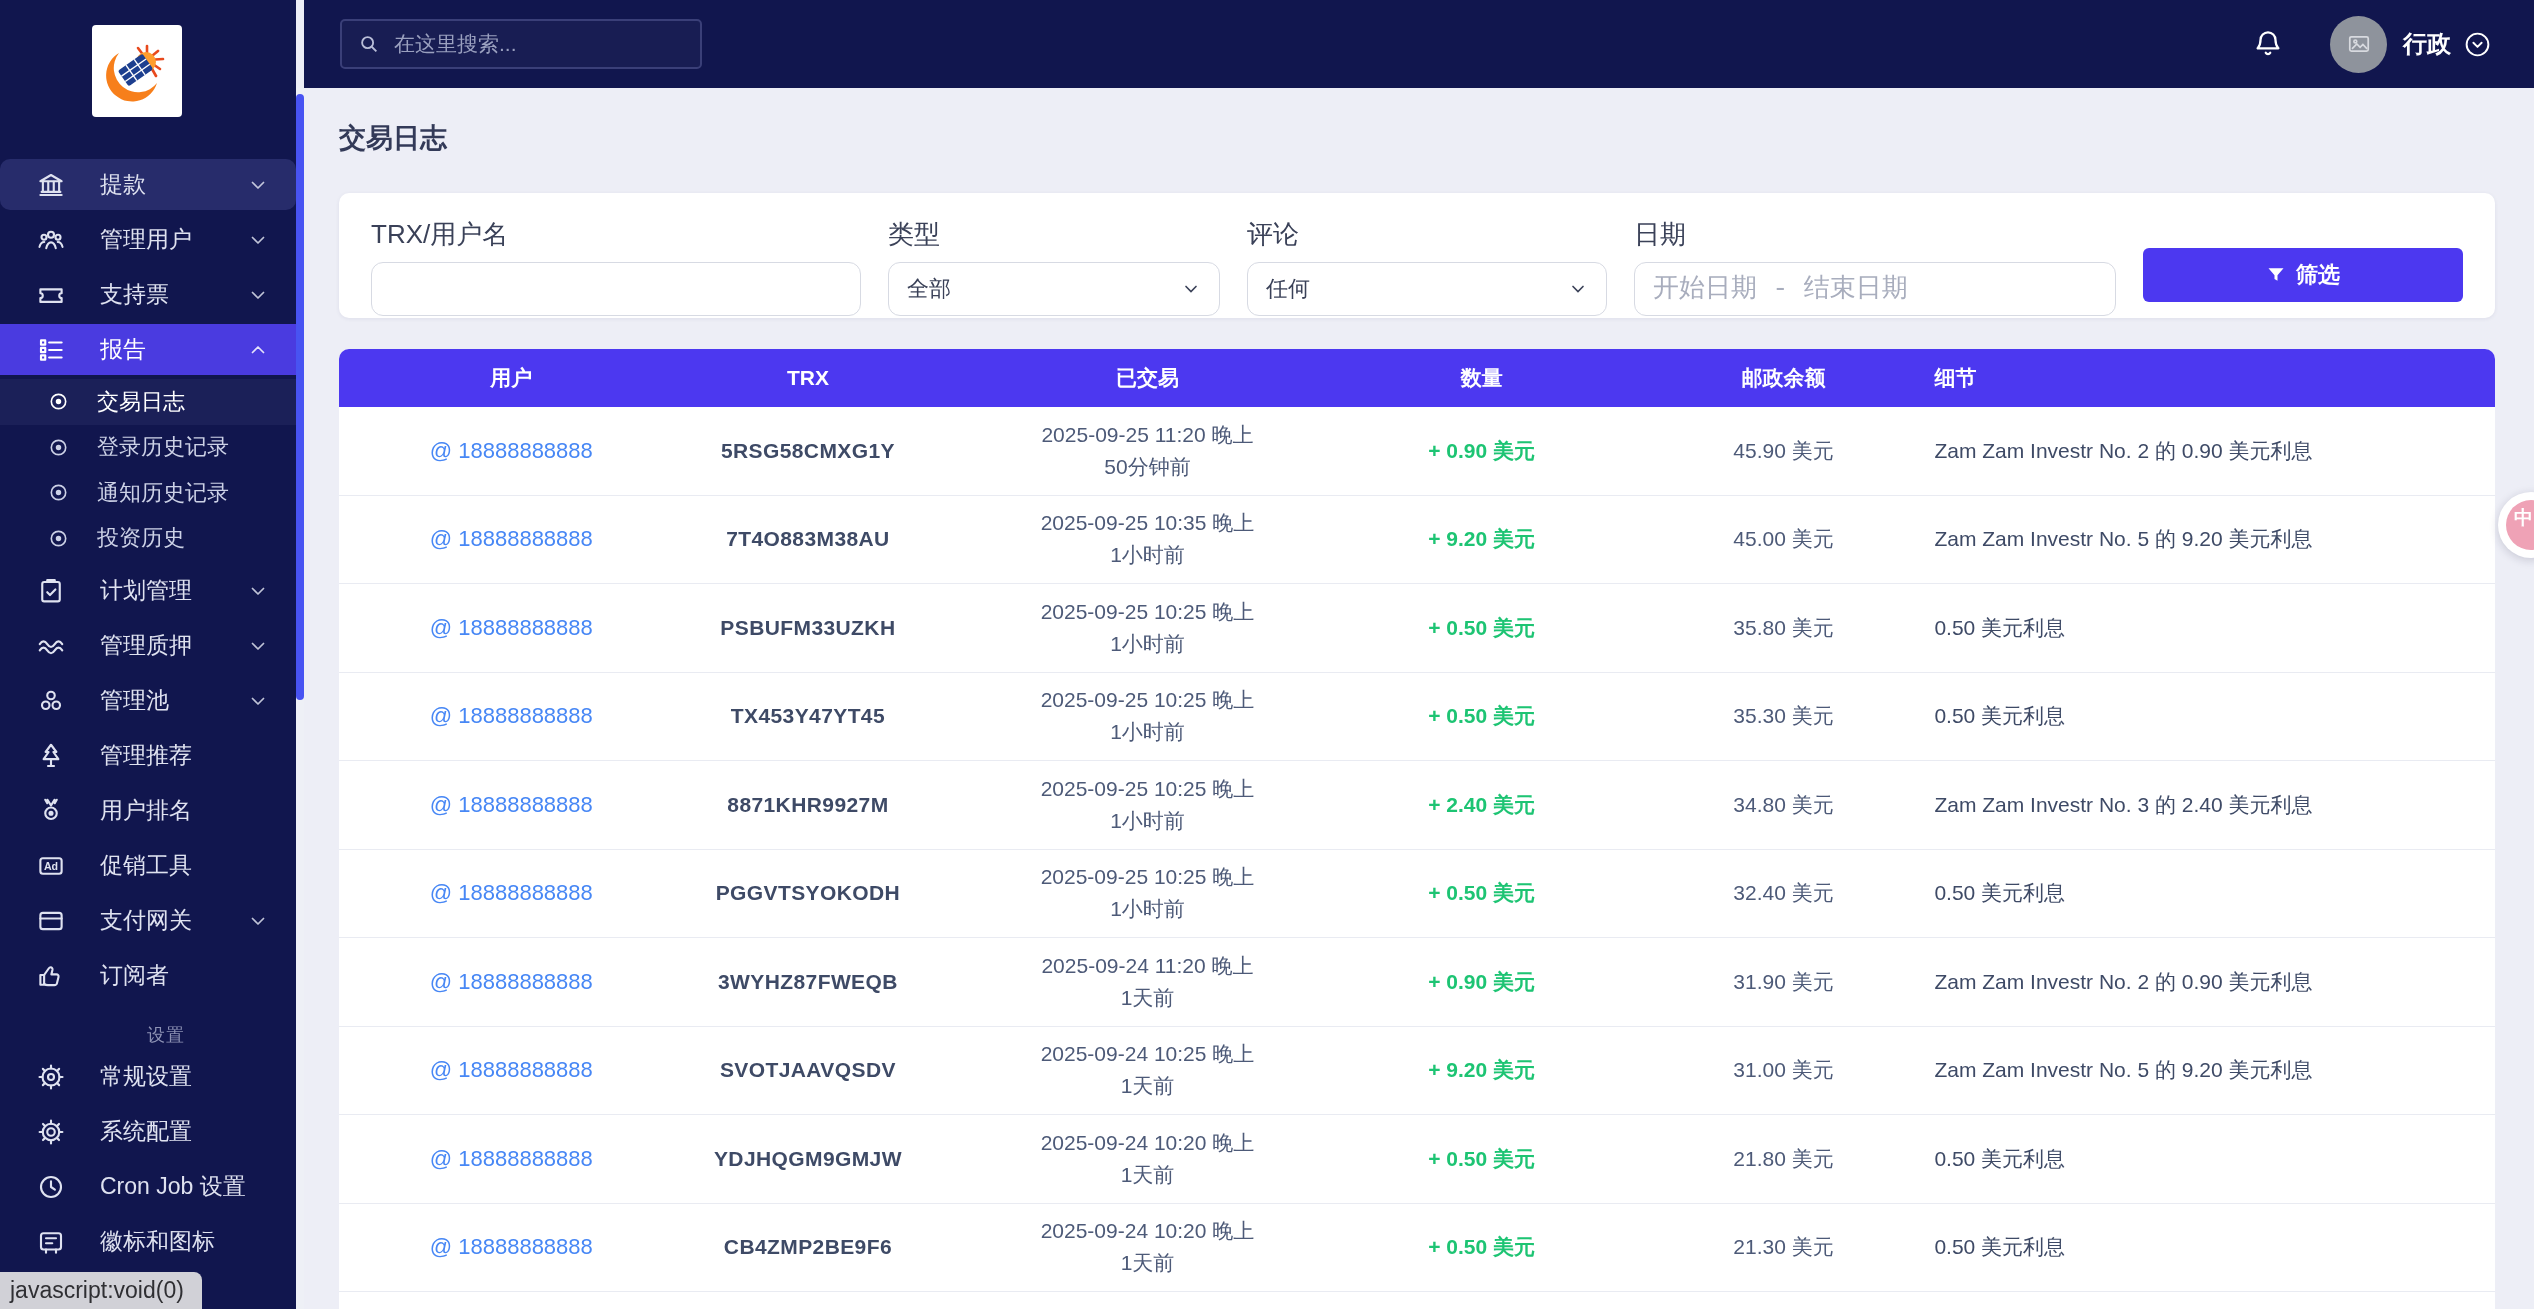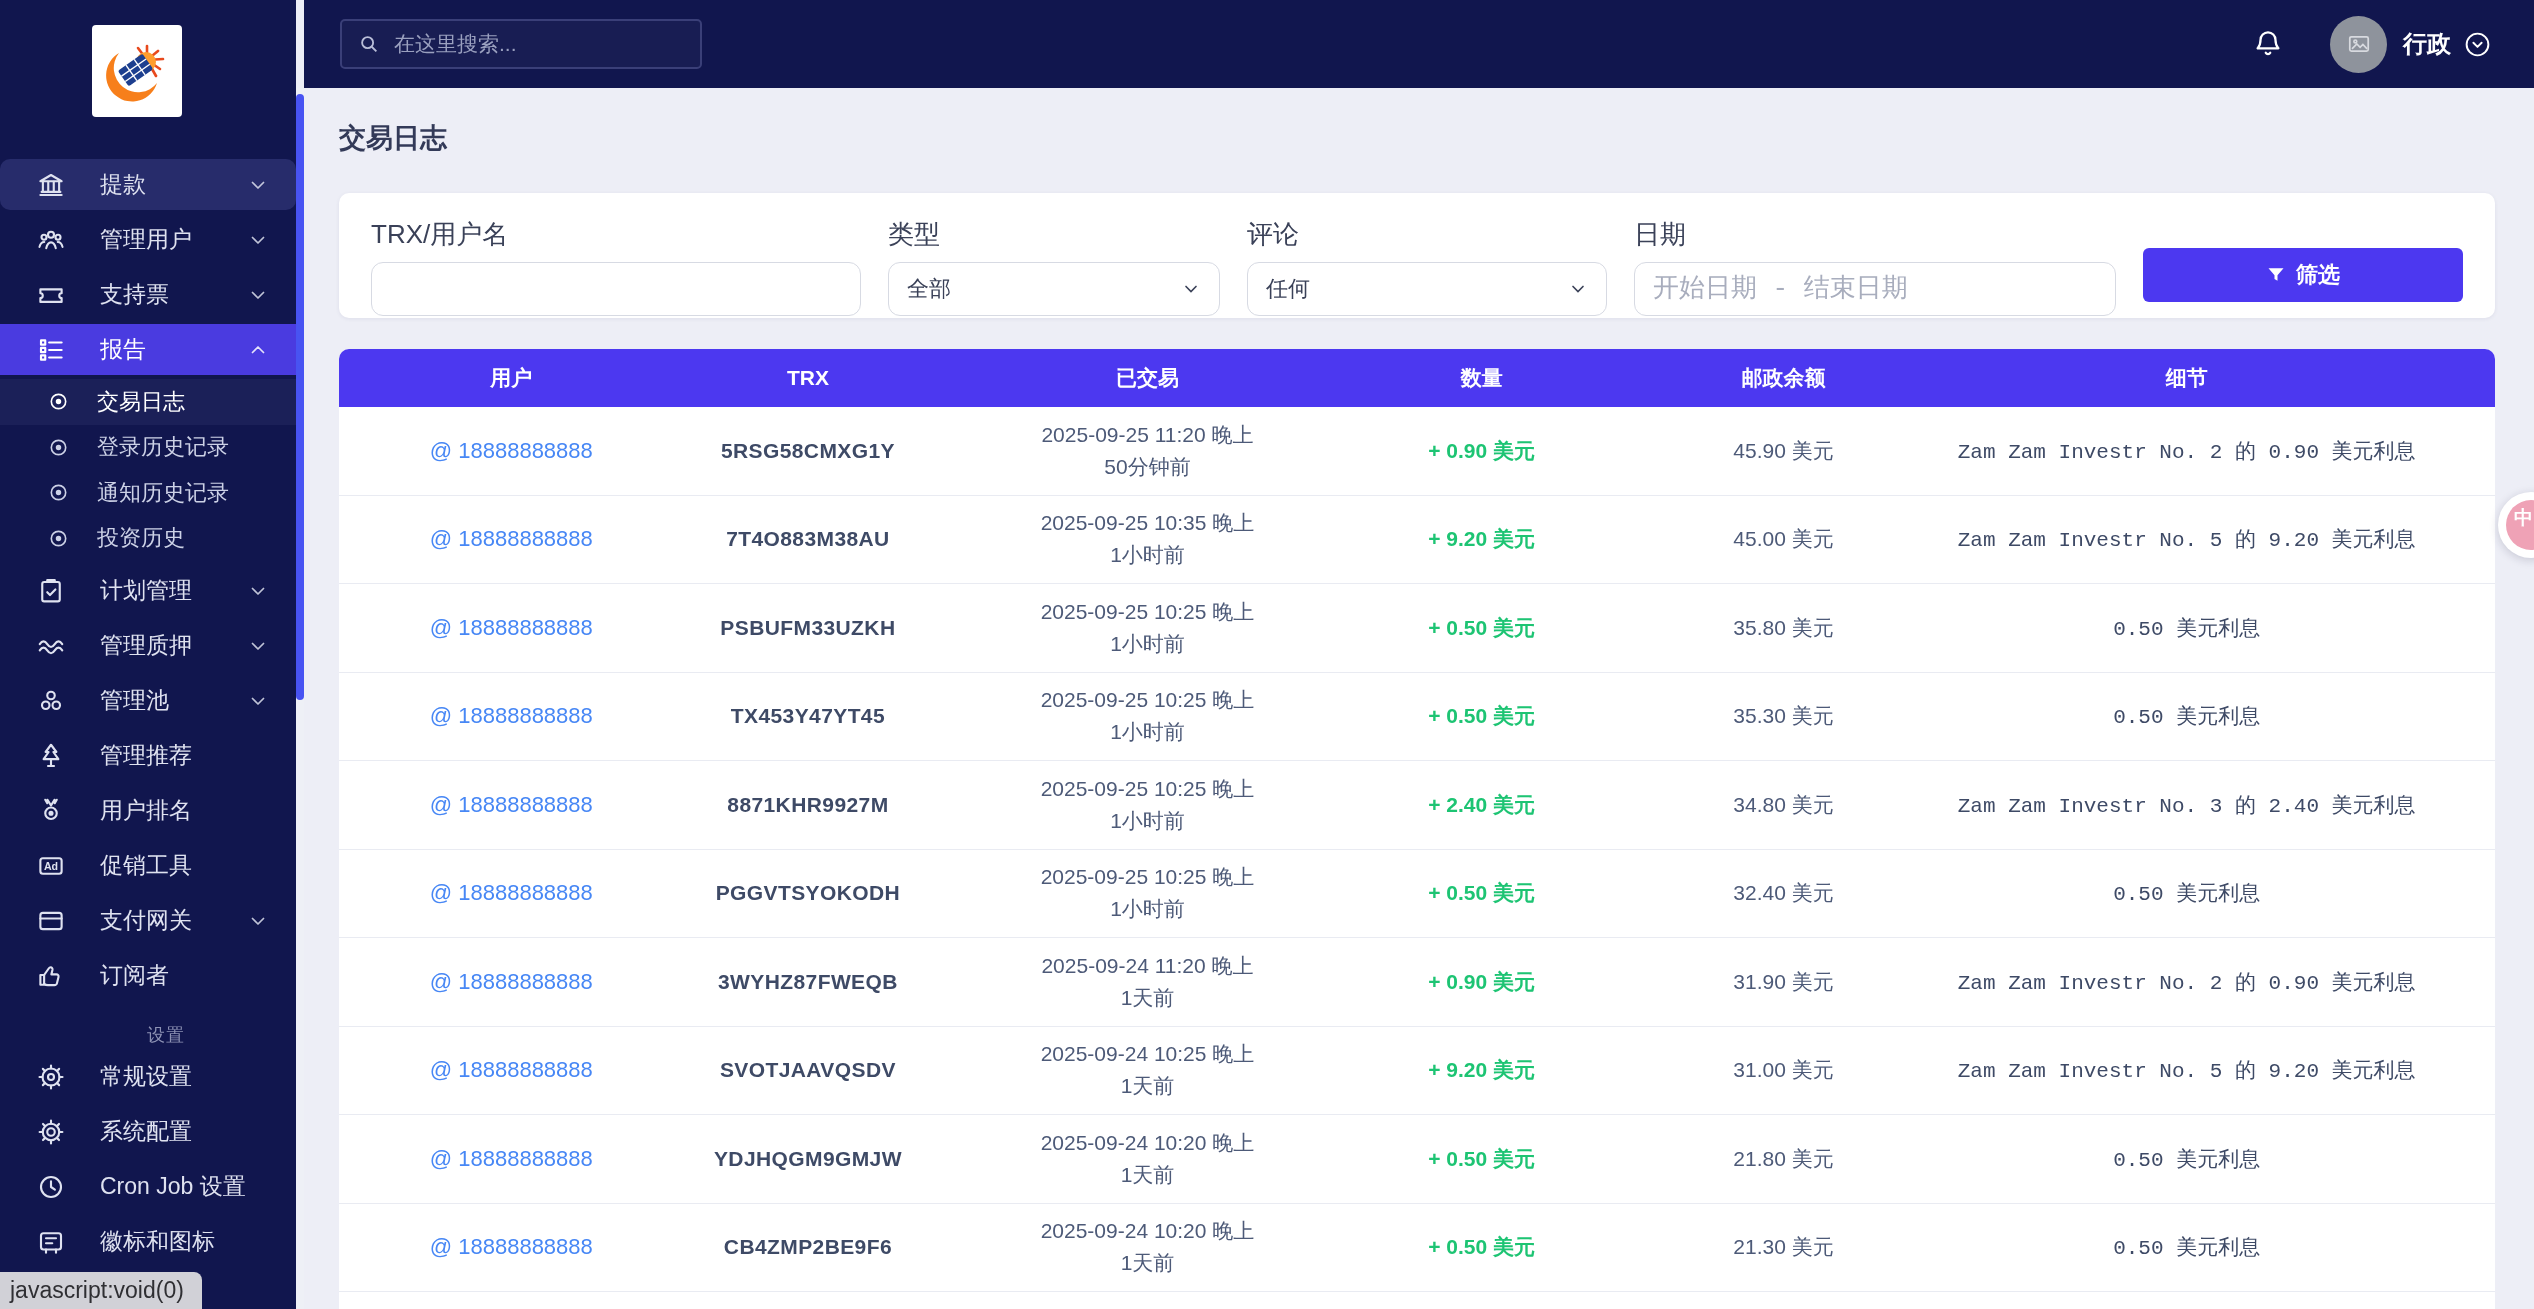--- a/index.html
+++ b/index.html
@@ -64,21 +64,21 @@
                 border-radius:10px 10px 0 0; z-index:2; overflow:hidden; }
   .t-head { height:58px; background:#4c38f0; display:flex; align-items:center; color:#fff; font-weight:bold;
             font-size:21px; }
   .t-row { height:88.5px; display:flex; align-items:center; border-bottom:1px solid #e9ebf2; font-size:21px;
            color:#4d5a78; background:#fff; }
   .c-user { width:14.5%; padding-left:32px; text-align:center; }
   .c-trx { width:14.5%; text-align:center; }
   .c-date { width:17%; text-align:center; line-height:32px; }
   .c-amount { width:14%; text-align:center; }
   .c-balance { width:14%; text-align:center; }
-  .c-details { width:26%; padding-right:56px; text-align:center;font-family:Liberation Mono, monospace; }
+  .c-details { width:26%; padding-right:56px; text-align:left; }
   .user-link { color:#4787f5; font-size:22px; text-decoration:none; cursor:pointer; }
   .trx-code { font-weight:bold; color:#3e4a66; letter-spacing:.4px; }
   .amt { color:#1dc473; font-weight:bold; }
   .details-txt { color:#3e4a66; }
 
   
   .translate-fab { position:absolute; right:-30px; top:492px; width:66px; height:66px; background:#fff;
                    border-radius:50%; box-shadow:0 2px 10px rgba(30,30,60,.18); display:flex; align-items:center;
                    justify-content:center; z-index:20; cursor:pointer; }
   .translate-circle { width:50px; height:50px; border-radius:50%; background:#efa2b6; position:relative; color:#fff; }

